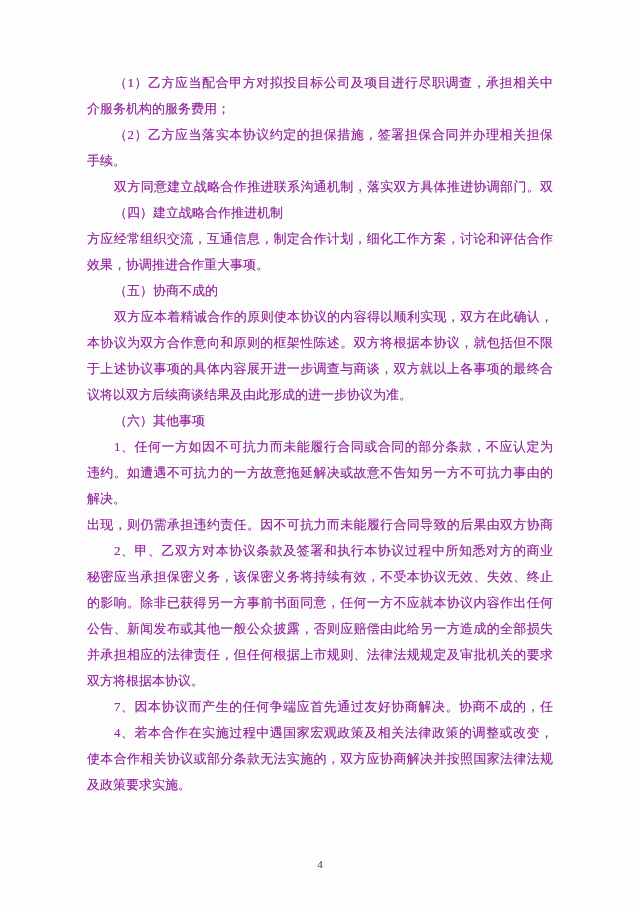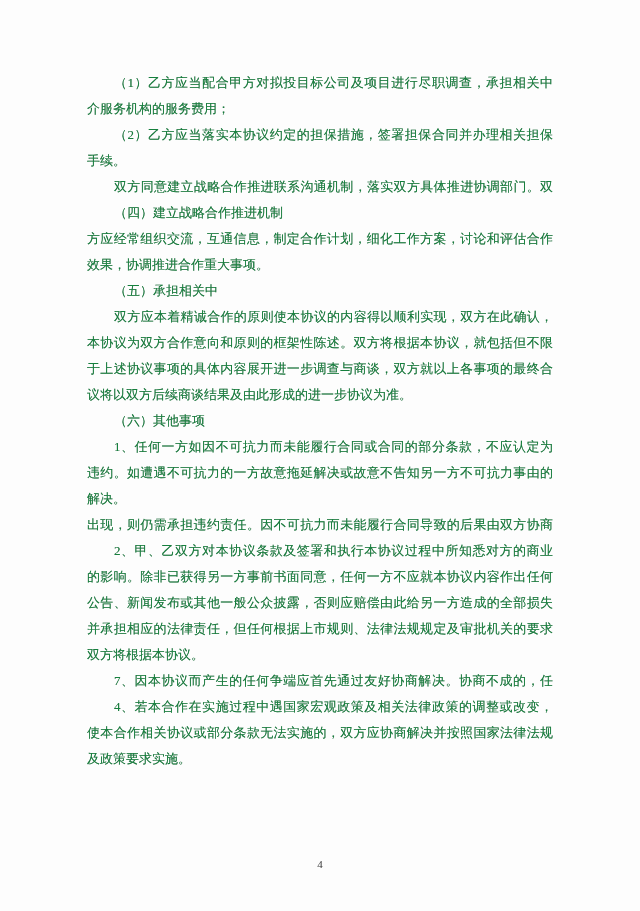--- a/index.html
+++ b/index.html
@@ -25,21 +25,21 @@
     position: absolute;
     left: 87px;
     top: 70px;
     width: 466px;
   }
   .line {
     height: 26px;
     line-height: 26px;
     font-size: 13px;
     font-family: "Liberation Serif", "DejaVu Serif", serif;
-    color: #15803d;
+    color: #a21caf;
     text-align: justify;
     text-align-last: justify;
     overflow: hidden;
     text-shadow: 0 0 0.4px rgba(40,40,40,0.45);
   }
   .line.first {
     text-indent: 27px;
   }
   .line.last {
     text-align-last: left;
@@ -63,31 +63,32 @@
 <div class="doc-page">
   <div class="text-block">
       <div class="line first">（1）乙方应当配合甲方对拟投目标公司及项目进行尽职调查，承担相关中</div>
       <div class="line last">介服务机构的服务费用；</div>
       <div class="line first">（2）乙方应当落实本协议约定的担保措施，签署担保合同并办理相关担保</div>
       <div class="line last">手续。</div>
       <div class="line first">双方同意建立战略合作推进联系沟通机制，落实双方具体推进协调部门。双</div>
       <div class="line first last">（四）建立战略合作推进机制</div>
       <div class="line">方应经常组织交流，互通信息，制定合作计划，细化工作方案，讨论和评估合作</div>
       <div class="line last">效果，协调推进合作重大事项。</div>
-      <div class="line first last">（五）承担相关中</div>
+      <div class="line first last">（五）协商不成的</div>
       <div class="line first">双方应本着精诚合作的原则使本协议的内容得以顺利实现，双方在此确认，</div>
       <div class="line">本协议为双方合作意向和原则的框架性陈述。双方将根据本协议，就包括但不限</div>
       <div class="line">于上述协议事项的具体内容展开进一步调查与商谈，双方就以上各事项的最终合</div>
       <div class="line last">议将以双方后续商谈结果及由此形成的进一步协议为准。</div>
       <div class="line first last">（六）其他事项</div>
       <div class="line first">1、任何一方如因不可抗力而未能履行合同或合同的部分条款，不应认定为</div>
       <div class="line">违约。如遭遇不可抗力的一方故意拖延解决或故意不告知另一方不可抗力事由的</div>
       <div class="line last">解决。</div>
       <div class="line">出现，则仍需承担违约责任。因不可抗力而未能履行合同导致的后果由双方协商</div>
       <div class="line first">2、甲、乙双方对本协议条款及签署和执行本协议过程中所知悉对方的商业</div>
+      <div class="line">秘密应当承担保密义务，该保密义务将持续有效，不受本协议无效、失效、终止</div>
       <div class="line">的影响。除非已获得另一方事前书面同意，任何一方不应就本协议内容作出任何</div>
       <div class="line">公告、新闻发布或其他一般公众披露，否则应赔偿由此给另一方造成的全部损失</div>
       <div class="line">并承担相应的法律责任，但任何根据上市规则、法律法规规定及审批机关的要求</div>
       <div class="line last">双方将根据本协议。</div>
       <div class="line first">7、因本协议而产生的任何争端应首先通过友好协商解决。协商不成的，任</div>
       <div class="line first">4、若本合作在实施过程中遇国家宏观政策及相关法律政策的调整或改变，</div>
       <div class="line">使本合作相关协议或部分条款无法实施的，双方应协商解决并按照国家法律法规</div>
       <div class="line last">及政策要求实施。</div>
     </div>
   <div class="page-number">4</div>

